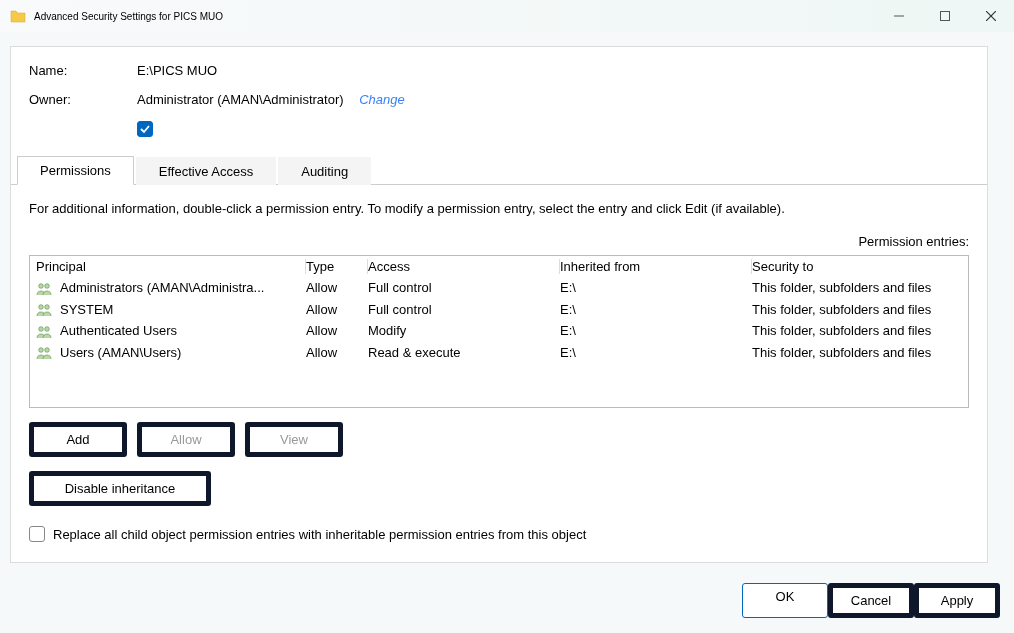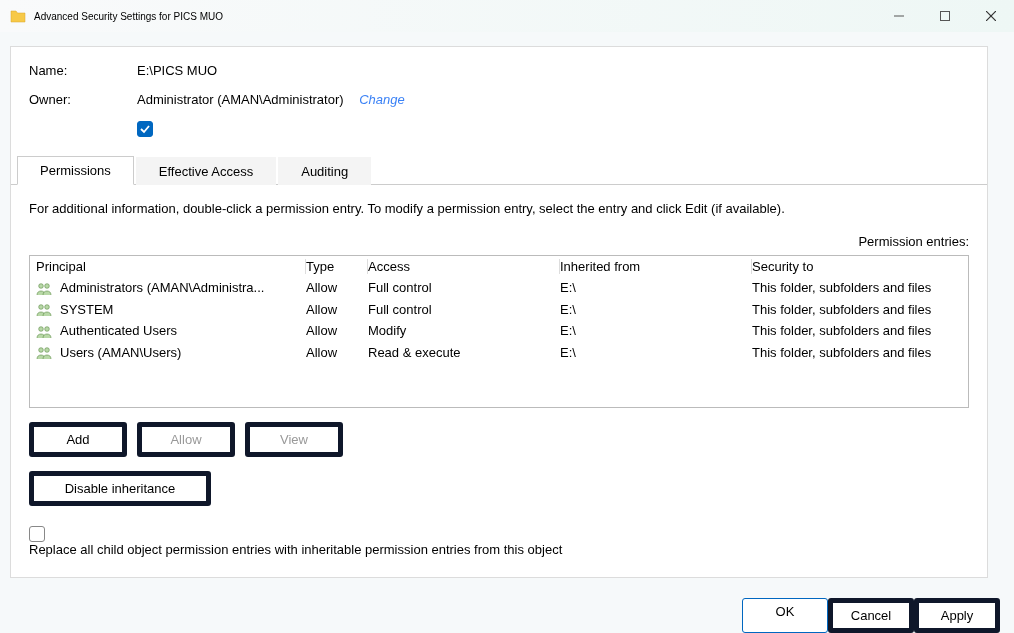--- a/index.html
+++ b/index.html
@@ -105,21 +105,21 @@
   background: #fff;
   padding: 5px 0;
   width: 98px;
   text-align: center;
   border-radius: 3px;
   cursor: default;
 }
 .btn.disabled { color: #999; }
 .btn-wide { width: 182px; }
 .btn-primary { border: 1px solid #0067c0; }
-.replace-row { display:flex; margin-top: 20px; flex-direction: column; }
+.replace-row { display:flex; align-items:center; margin-top: 20px; }
 .footer {
   display:flex; justify-content:flex-end; 
   padding: 10px 14px 0 0;
 }
 .footer .btn { width: 86px; }
 </style>
 </head>
 <body>
 
 <div class="titlebar">

